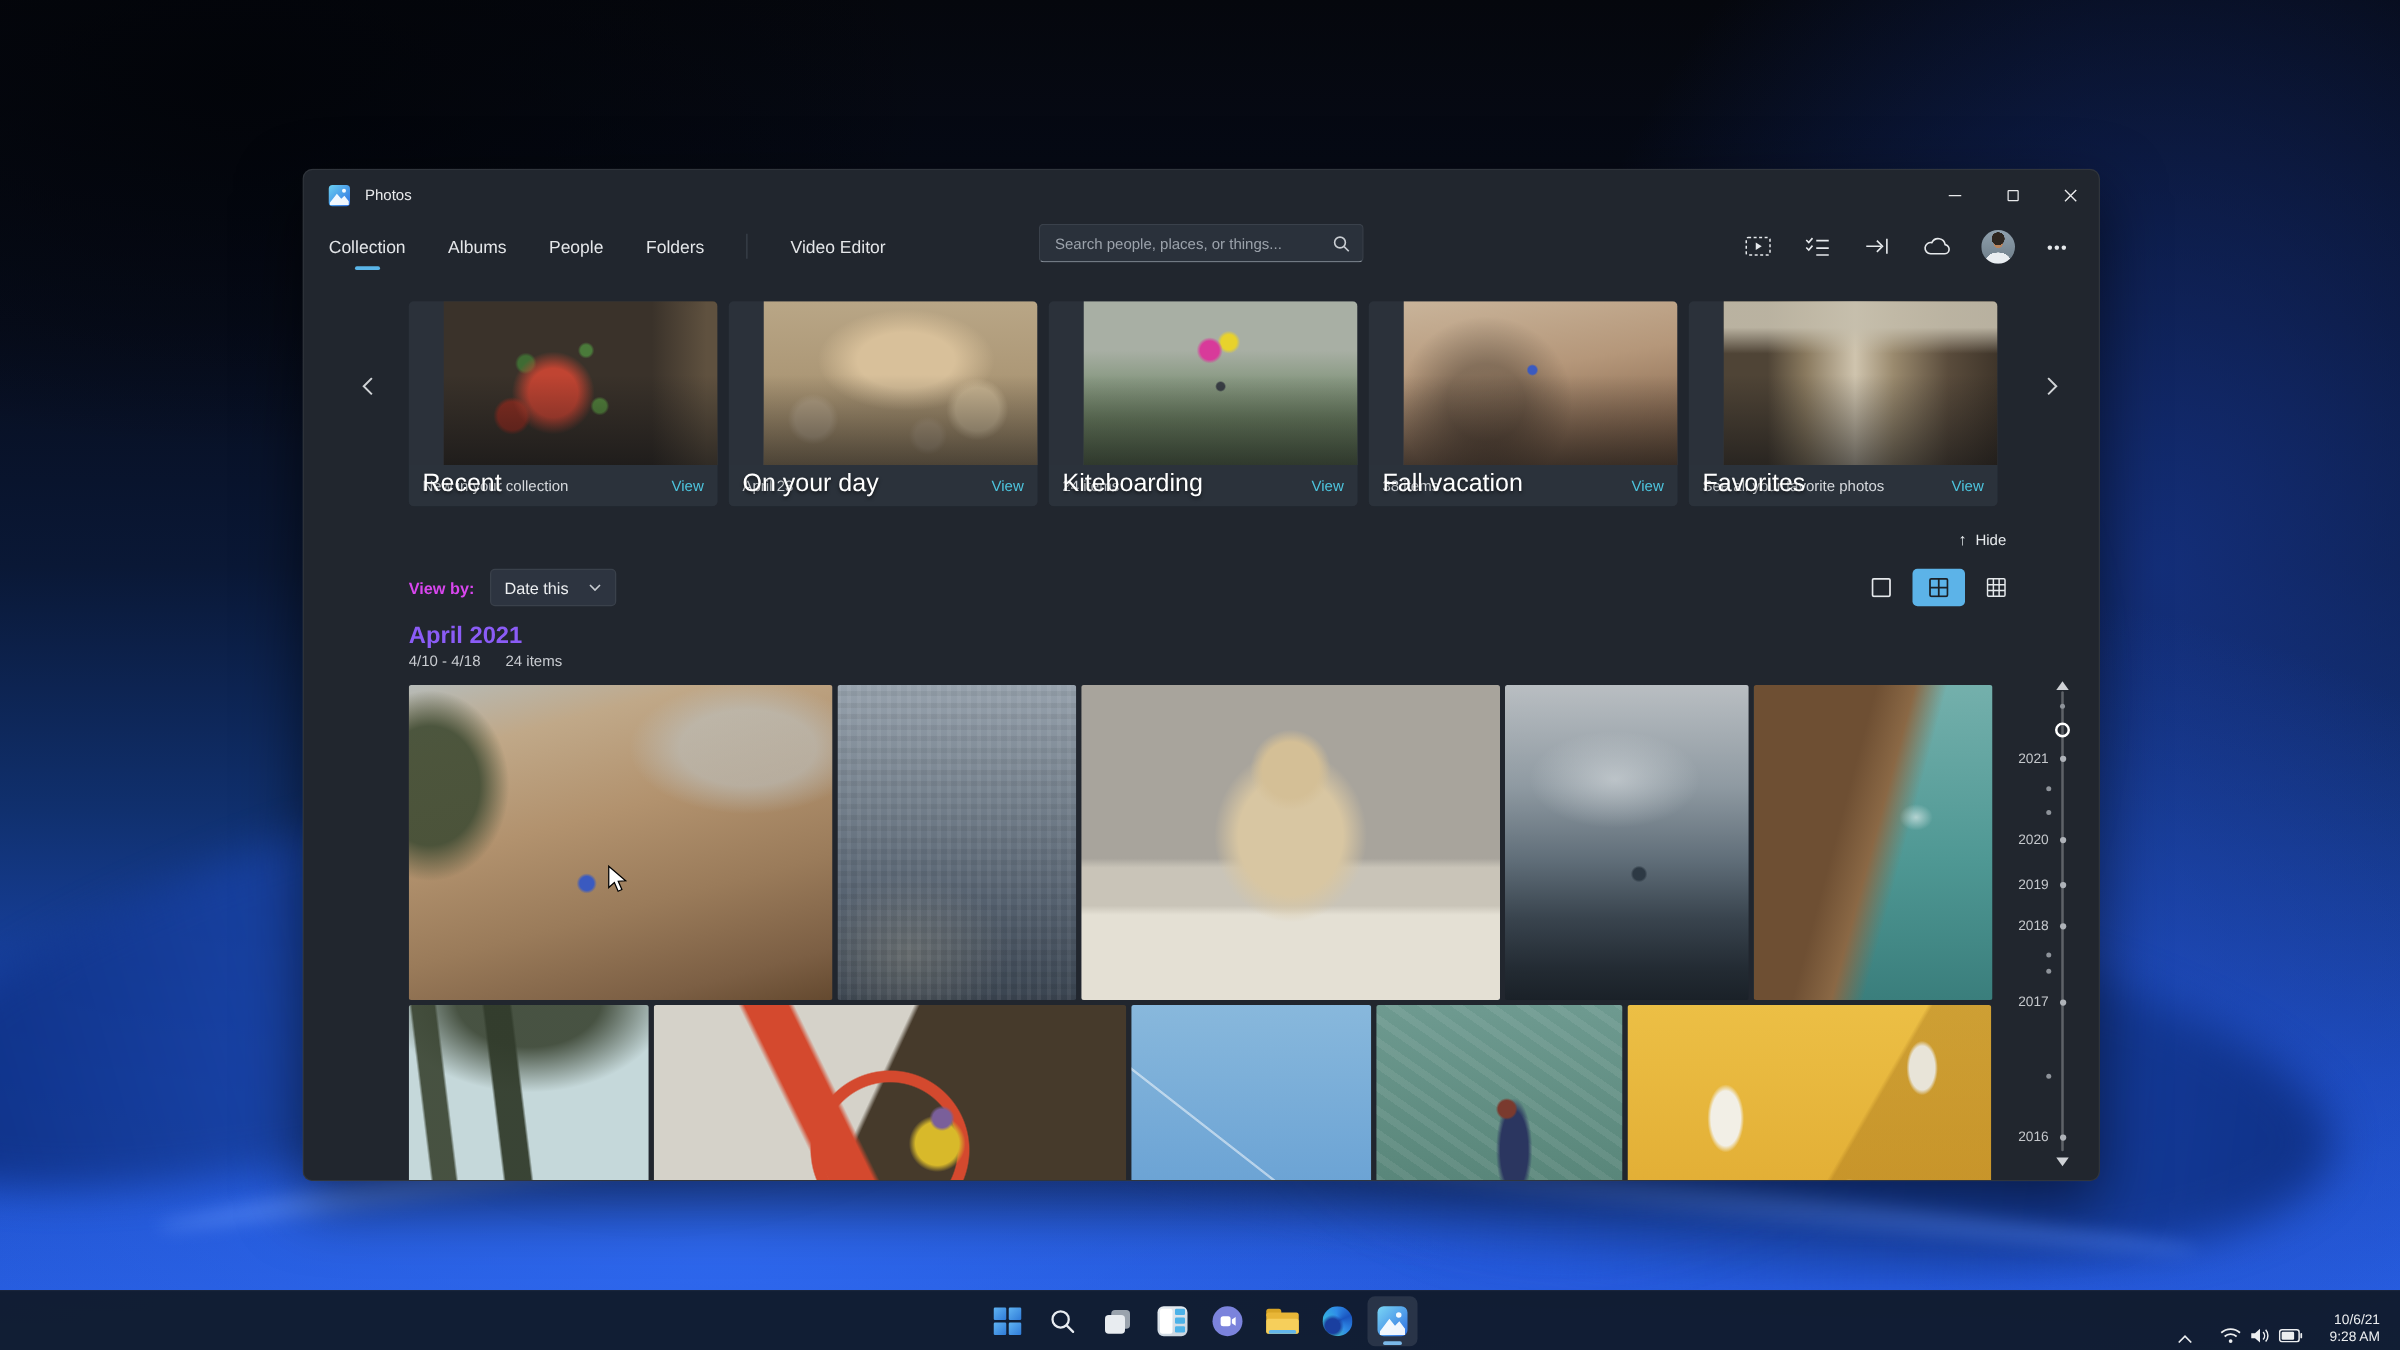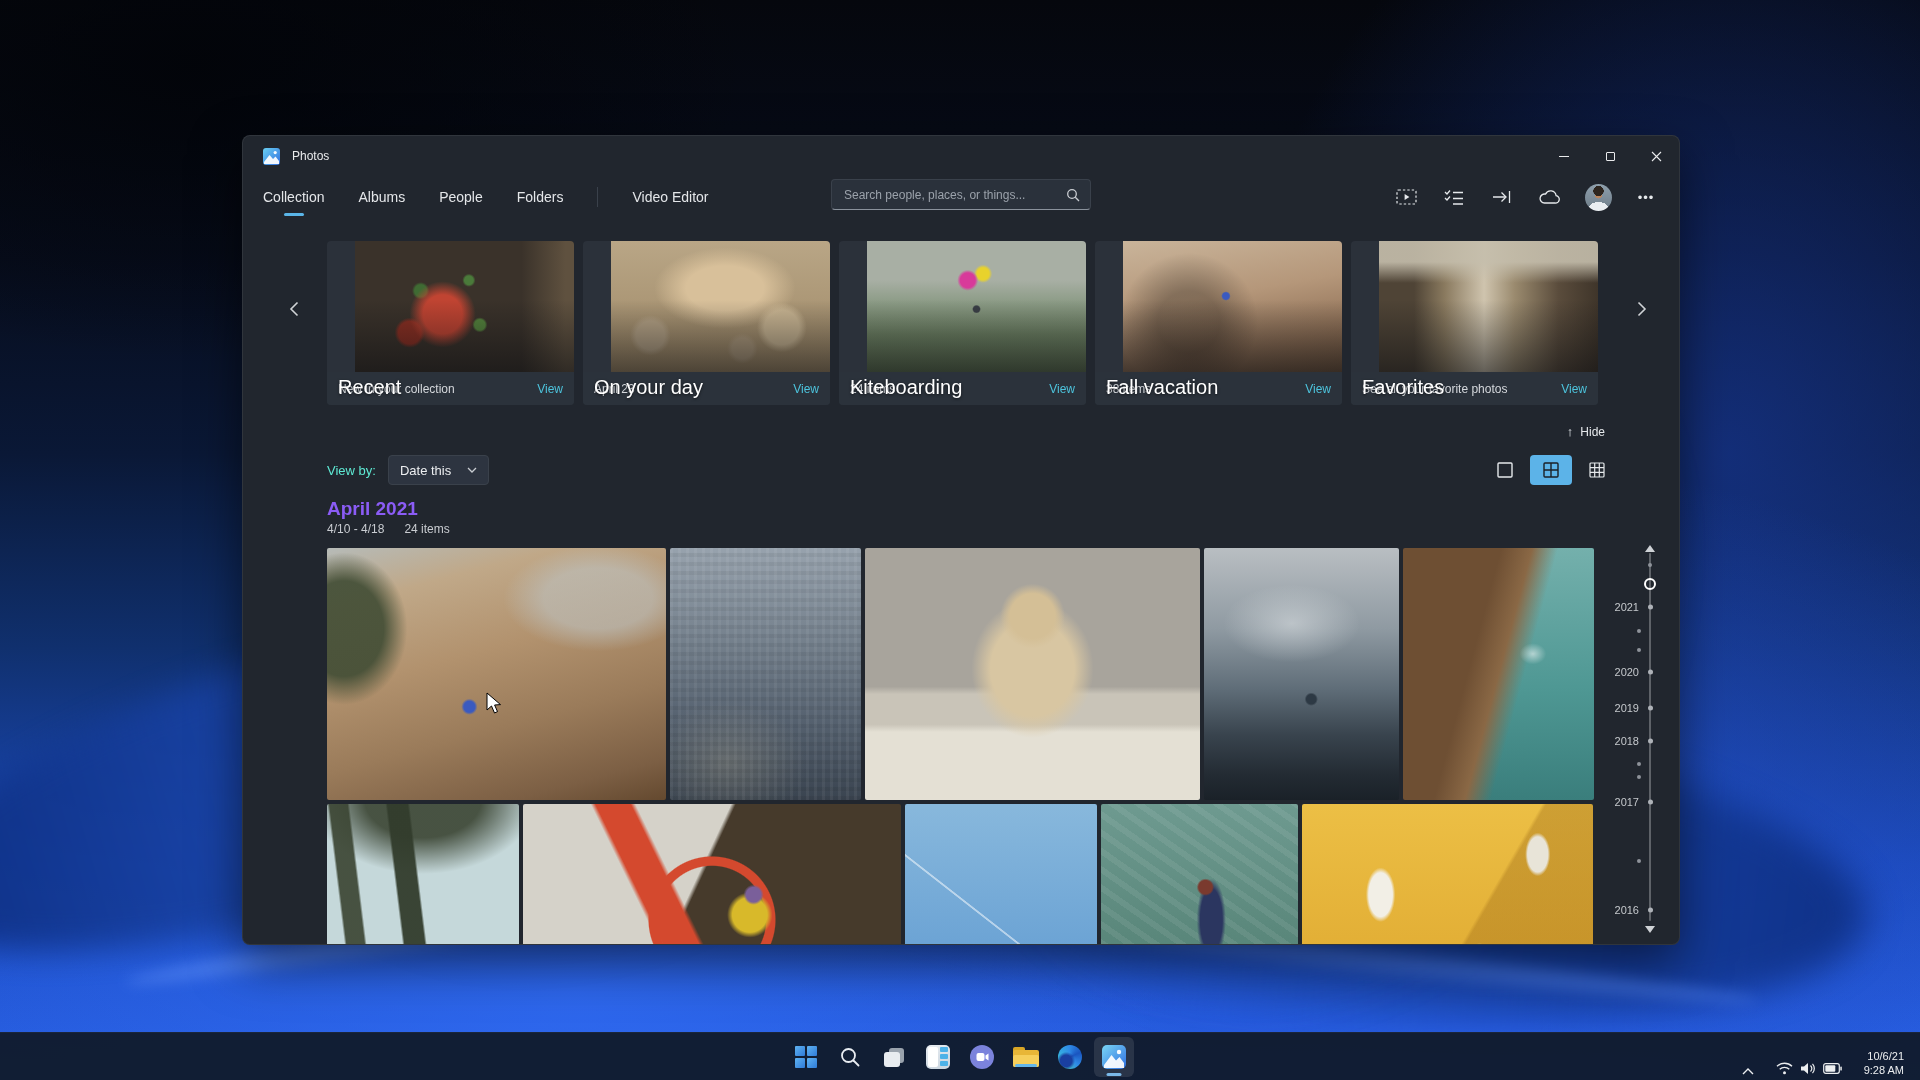--- a/index.html
+++ b/index.html
@@ -87,21 +87,21 @@
   .car-arrow { position:absolute; top:160px; width:26px; height:26px; display:flex; align-items:center;
     justify-content:center; border-radius:4px; }
   .car-arrow.left { left:38px; } .car-arrow.right { left:1386px; }
 
   .hide-btn { position:absolute; top:284px; right:66px; display:flex; align-items:center; gap:7px;
     font-size:12px; color:#e6e9ec; padding:4px 8px; border-radius:4px; }
   .hide-btn .up { font-size:13px; }
 
   
   .viewbar { position:absolute; left:84px; right:66px; top:318px; height:32px; display:flex; align-items:center; }
-  .viewby-label { font-size:13px; color:#5eead4; }
+  .viewby-label { font-size:13px; color:#d946ef;font-weight:bold; }
   .dropdown { margin-left:12px; height:30px; background:#2d3440; border:1px solid #3a414b; border-radius:4px;
     display:flex; align-items:center; padding:0 11px; gap:16px; }
   .dropdown .val { font-size:13px; color:#eceef0; }
   .toggles { margin-left:auto; display:flex; align-items:center; gap:9px; }
   .toggle { width:32px; height:30px; display:flex; align-items:center; justify-content:center; border-radius:4px; }
   .toggle.selected { width:42px; background:#5cb3e8; }
 
   
   .group-title { position:absolute; left:84px; top:362px; font-size:19px; font-weight:700; color:#8b5cf6; }
   .group-sub { position:absolute; left:84px; top:386px; font-size:12px; color:#c9ccd1; display:flex; gap:20px; }

